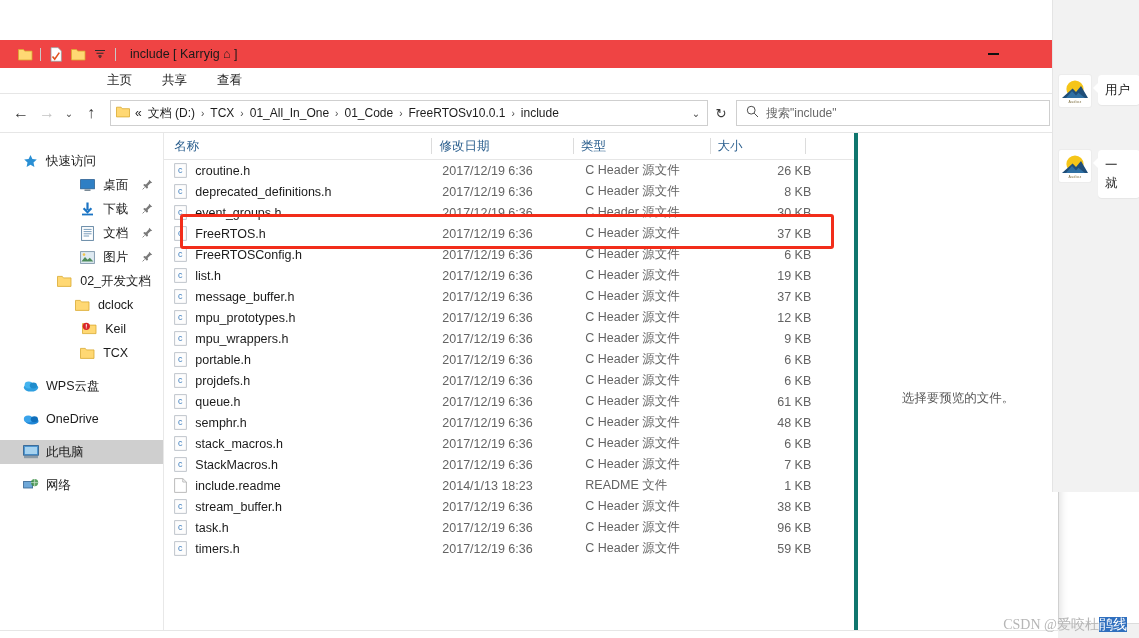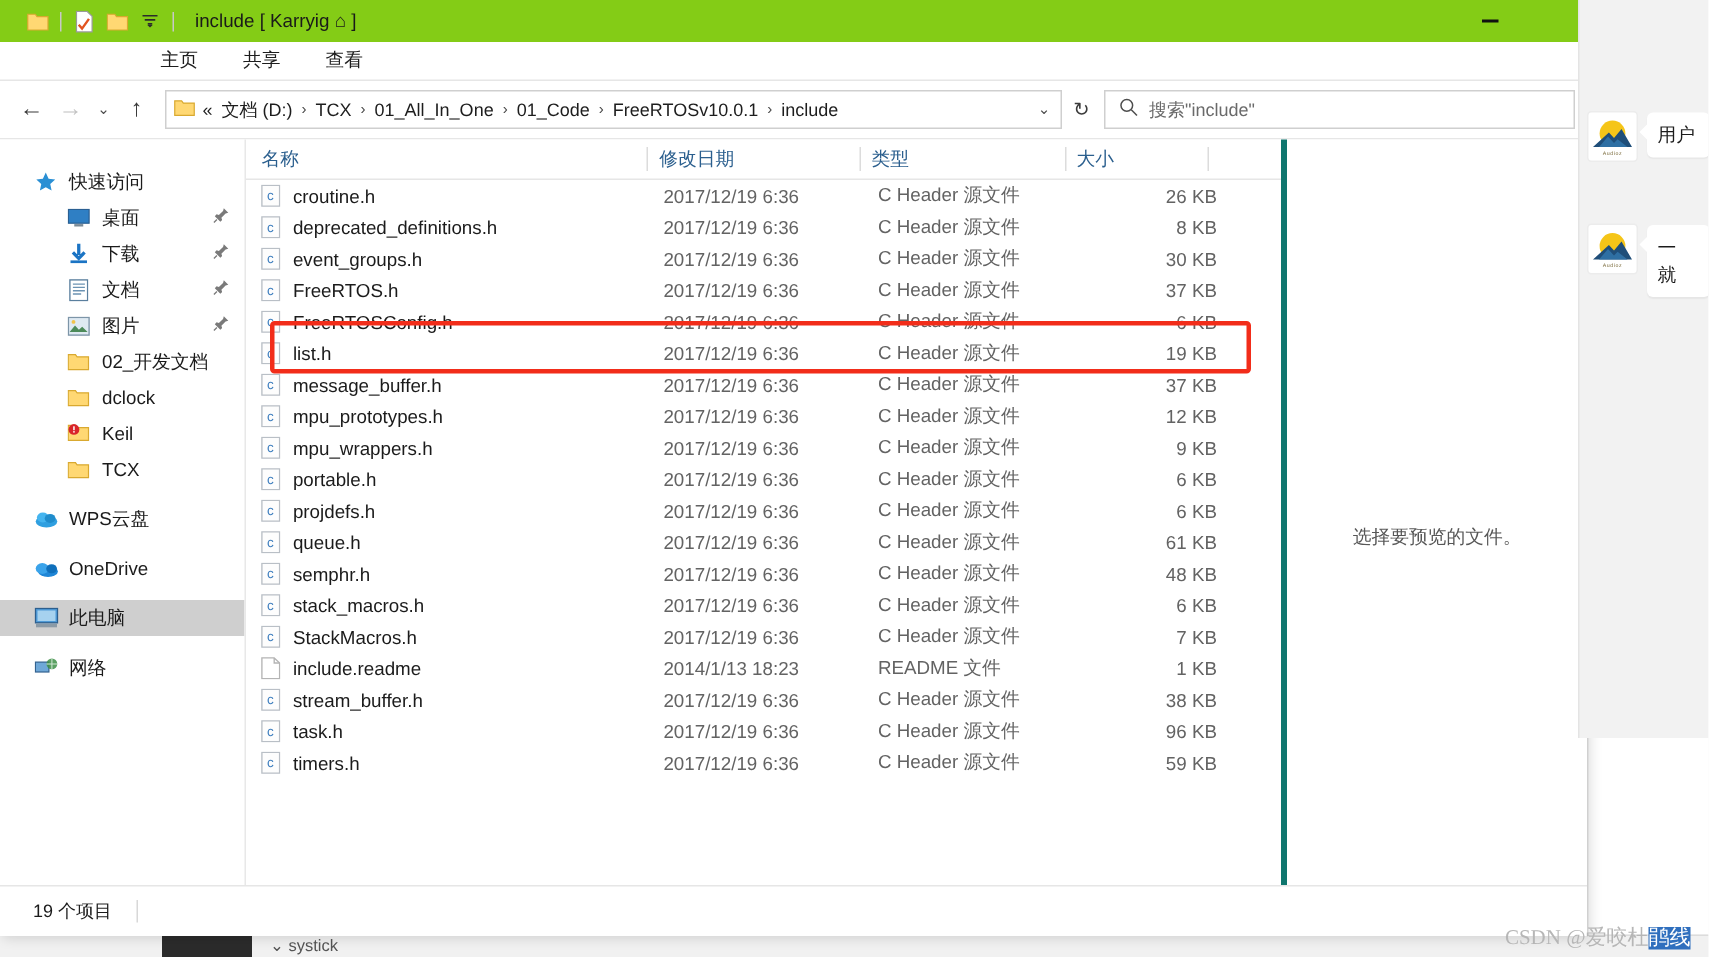--- a/index.html
+++ b/index.html
@@ -42,22 +42,22 @@
   }
 
   
   .explorer {
     position: absolute; left: 0; top: 0; width: 1058px; height: 623px;
     background: #ffffff;
     box-shadow: 0 0 0 1px rgba(0,0,0,0.10), 2px 2px 8px rgba(0,0,0,0.14);
   }
   
   .titlebar {
-    position: relative; height: 28px; background: #84cc16;
-    display: flex; align-items: center;
+    position: relative; height: 28px; background: #ef4444;
+    display: flex; align-items: center; margin-top: 40px;
   }
   .qat { display: flex; align-items: center; padding-left: 14px; gap: 0px; }
   .qat-item { width: 22px; height: 22px; display: flex; align-items: center; justify-content: center; }
   .qat-sep { width: 1px; height: 13px; background: #c8c8c8; margin: 0 4px; }
   .title-text {
     font-size: 12.5px; color: #1a1a1a; margin-left: 10px; white-space: nowrap;
   }
   .win-min {
     position: absolute; right: 42px; top: 0; width: 45px; height: 28px;
     display: flex; align-items: center; justify-content: center; cursor: default;
@@ -109,21 +109,21 @@
     display: flex; height: 497px; border-top: 1px solid #e6e6e6;
   }
   .navpane {
     width: 165px; background: #ffffff; border-right: 1px solid #e8e8e8;
     padding-top: 16px; overflow: hidden;
   }
   .nav-item {
     height: 24px; display: flex; align-items: center; font-size: 12.5px; color: #1b1b1b;
     padding-left: 22px; white-space: nowrap; position: relative;
   }
-  .nav-item.indent { padding-left: 44px; }
+  .nav-item.indent { padding-left: 44px; justify-content: center; }
   .nav-item.selected { background: #cfcfcf; }
   .nav-ico { width: 17px; height: 17px; margin-right: 7px; display: inline-flex; align-items: center; justify-content: center; flex: 0 0 auto; }
   .pin { position: absolute; right: 10px; color: #6f6f6f; font-size: 11px; }
   .nav-gap { height: 9px; }
 
   
   .listpane { flex: 1 1 auto; background: #ffffff; position: relative; overflow: hidden; }
   .colhead {
     height: 26px; display: flex; align-items: center; font-size: 12.5px; color: #2b5f8e;
     border-bottom: 1px solid #e6e6e6; position: relative;

